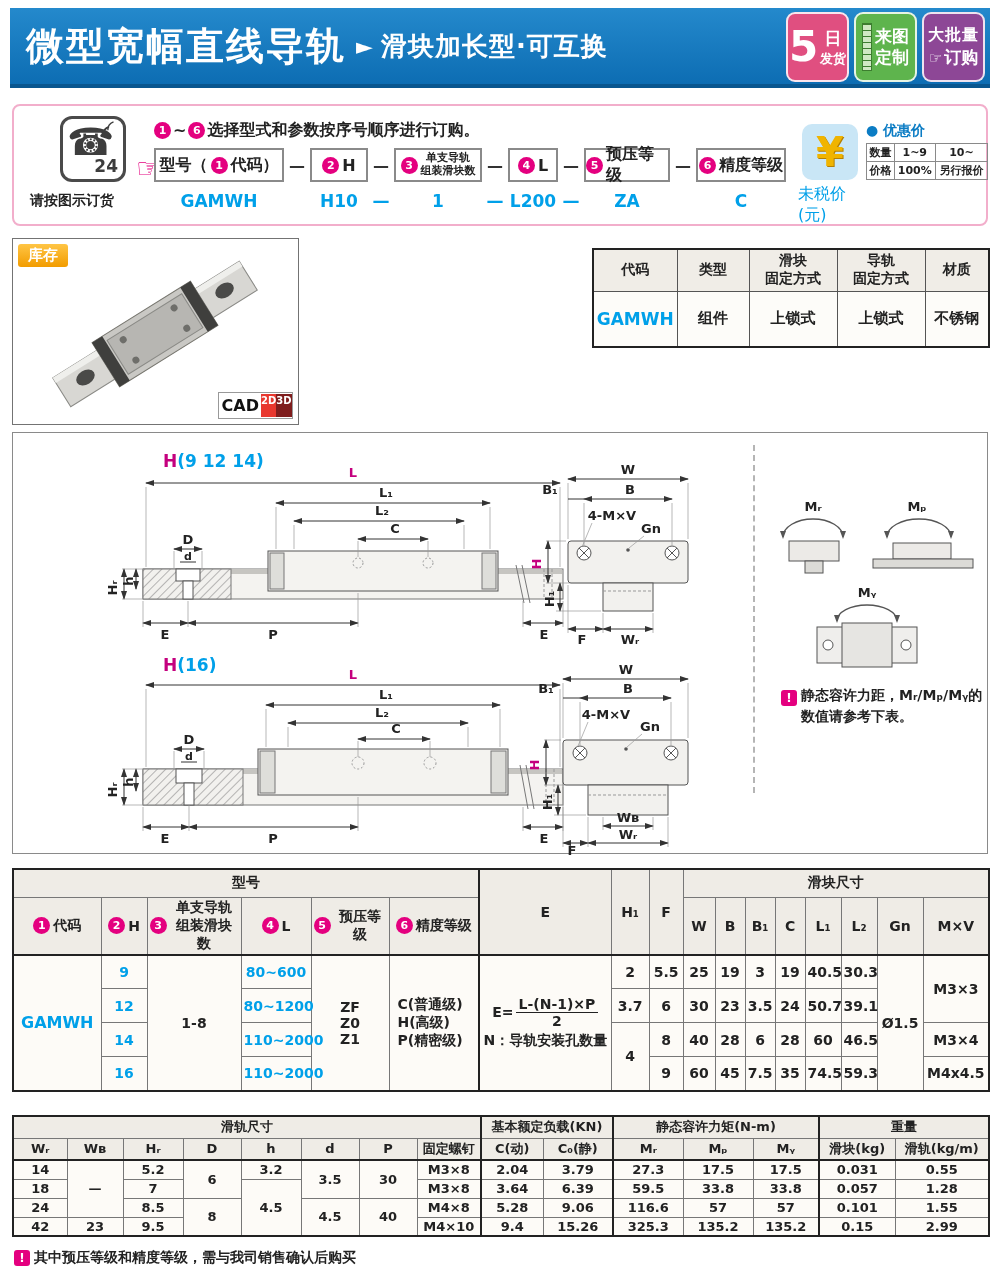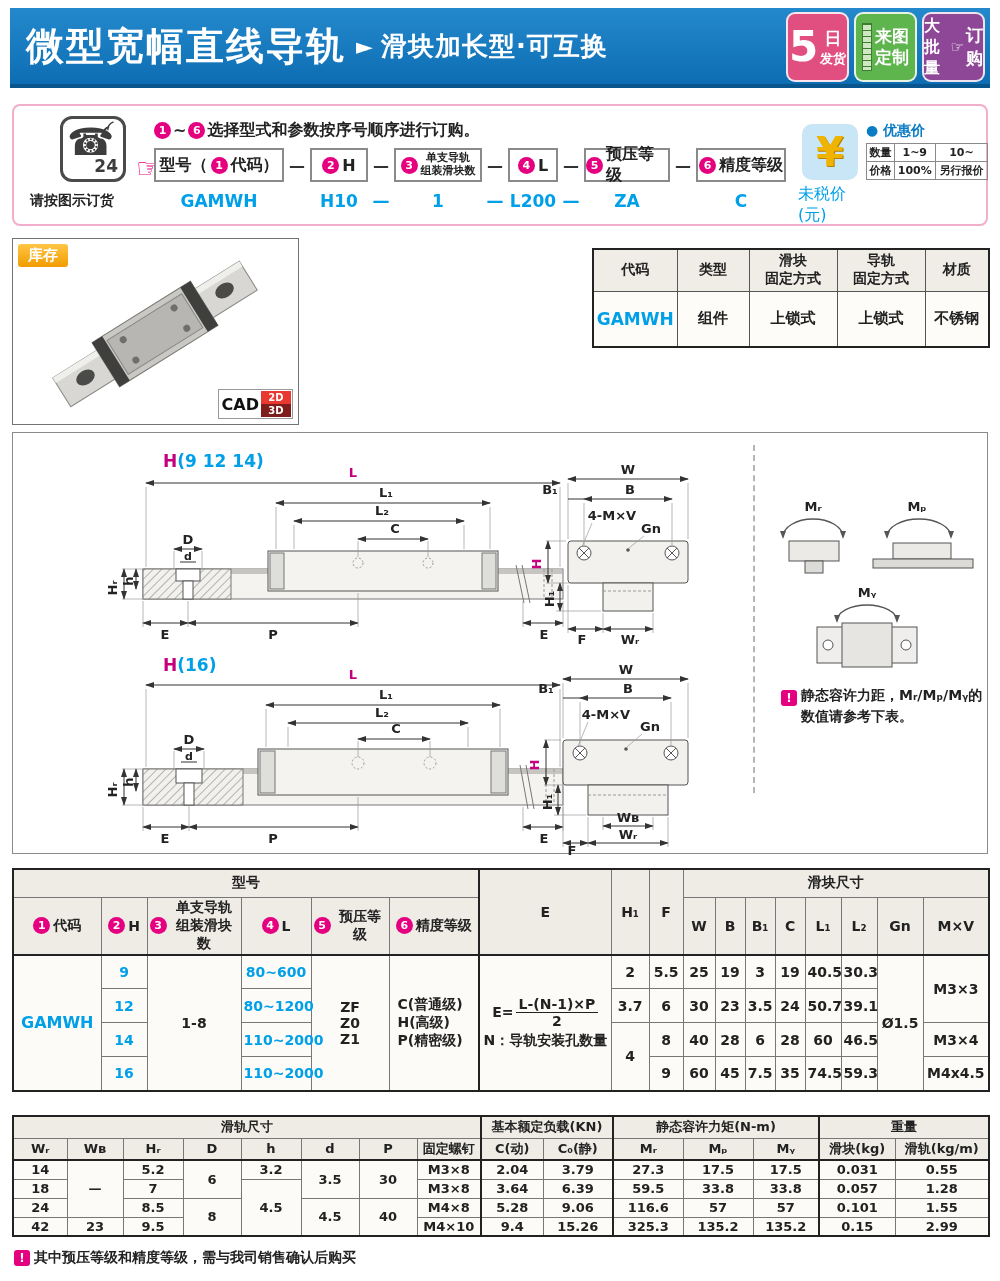--- a/index.html
+++ b/index.html
@@ -11,21 +11,21 @@
 
   
   .header { position:absolute; left:10px; top:8px; width:980px; height:80px;
     background:linear-gradient(#2489cc,#0d6db3); border-bottom:4px solid #09568f;
     display:flex; align-items:center; }
   .title-main { color:#fff; font-size:38px; font-weight:900; margin-left:16px; letter-spacing:2px; }
   .title-arrow { color:#fff; font-size:22px; margin:0 8px 0 10px; }
   .title-sub { color:#fff; font-size:26px; font-weight:900; letter-spacing:1px; }
   .badges { position:absolute; right:5px; top:4px; display:flex; gap:5px; }
   .badge { width:63px; height:70px; border-radius:9px; border:2px solid rgba(255,255,255,.85);
-    color:#fff; font-weight:900; display:flex; flex-direction:row; align-items:center; justify-content:center; }
+    color:#fff; font-weight:900; display:flex; flex-direction:column; align-items:center; justify-content:center; }
   .badge-pink { background:#e04f80; flex-direction:row; gap:2px; }
   .badge-pink .big { font-size:42px; line-height:1; }
   .badge-pink .col { display:flex; flex-direction:column; align-items:center; }
   .badge-pink .col span:first-child { font-size:17px; }
   .badge-pink .col span:last-child { font-size:13px; }
   .badge-green { background:#5eb44d; flex-direction:row; gap:3px; }
   .badge-green .ruler { width:10px; height:48px; background:#cfe8c3; border:1px solid #3c7d2f;
     background-image:repeating-linear-gradient(#3c7d2f 0 1px, transparent 1px 6px); }
   .badge-green .col { display:flex; flex-direction:column; font-size:17px; line-height:1.25; }
   .badge-purple { background:#8d4796; }
@@ -67,21 +67,21 @@
   .price-table td { border:1px solid #8a8a8a; font-size:11px; font-weight:bold; text-align:center;
     padding:1px 1px; color:#222; }
 
   
   .product { position:absolute; left:12px; top:238px; width:287px; height:187px; border:1px solid #737373; }
   .stock { position:absolute; left:5px; top:5px; background:linear-gradient(#ffc545,#f29c00);
     color:#fff; font-weight:900; font-size:15px; padding:2px 10px; border-radius:3px; z-index:2; }
   .cad { position:absolute; right:5px; bottom:5px; border:1px solid #999; background:#fff;
     display:flex; align-items:stretch; padding:1px; z-index:2; }
   .cad-label { font-weight:900; font-size:16px; color:#111; padding:2px 2px; align-self:center; }
-  .cad-col { display:flex; flex-direction:column; width:30px; }
+  .cad-col { display:flex; flex-direction:row; width:30px; }
   .cad-2d { background:#e8382f; color:#fff; font-size:10px; font-weight:bold; text-align:center; padding:1px 0; }
   .cad-3d { background:#7f1d1d; color:#fff; font-size:10px; font-weight:bold; text-align:center; padding:1px 0; }
   .code-table { position:absolute; left:592px; top:248px; width:396px; border-collapse:collapse; table-layout:fixed; }
   .code-table th, .code-table td { border:1px solid #555; text-align:center; }
   .code-table { border:2px solid #222; }
   .code-table th { background:#f0ede7; font-size:14px; font-weight:bold; height:42px; color:#222; }
   .code-table td { height:56px; font-size:15px; font-weight:bold; background:#fdfcf9; color:#222; }
   .code-table .code-val { color:#00a0e9; font-size:17px; }
 
   

